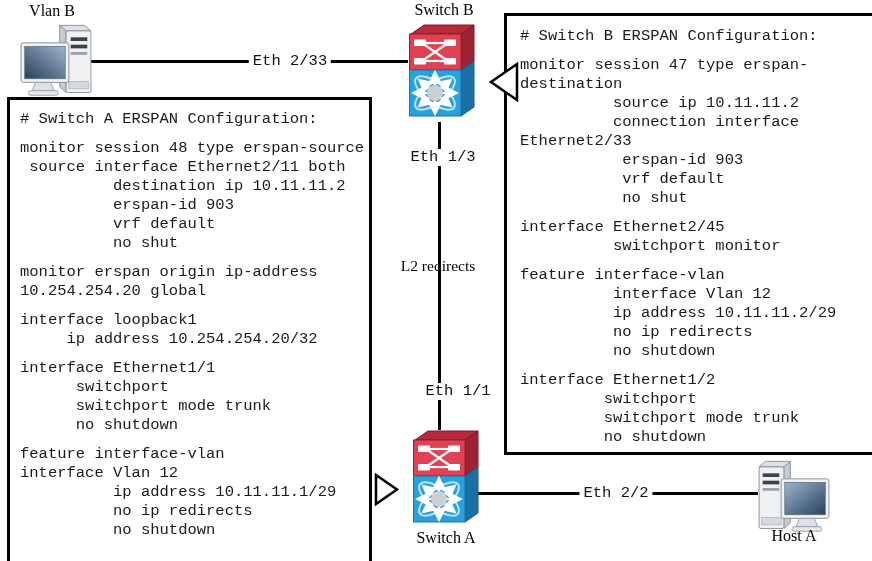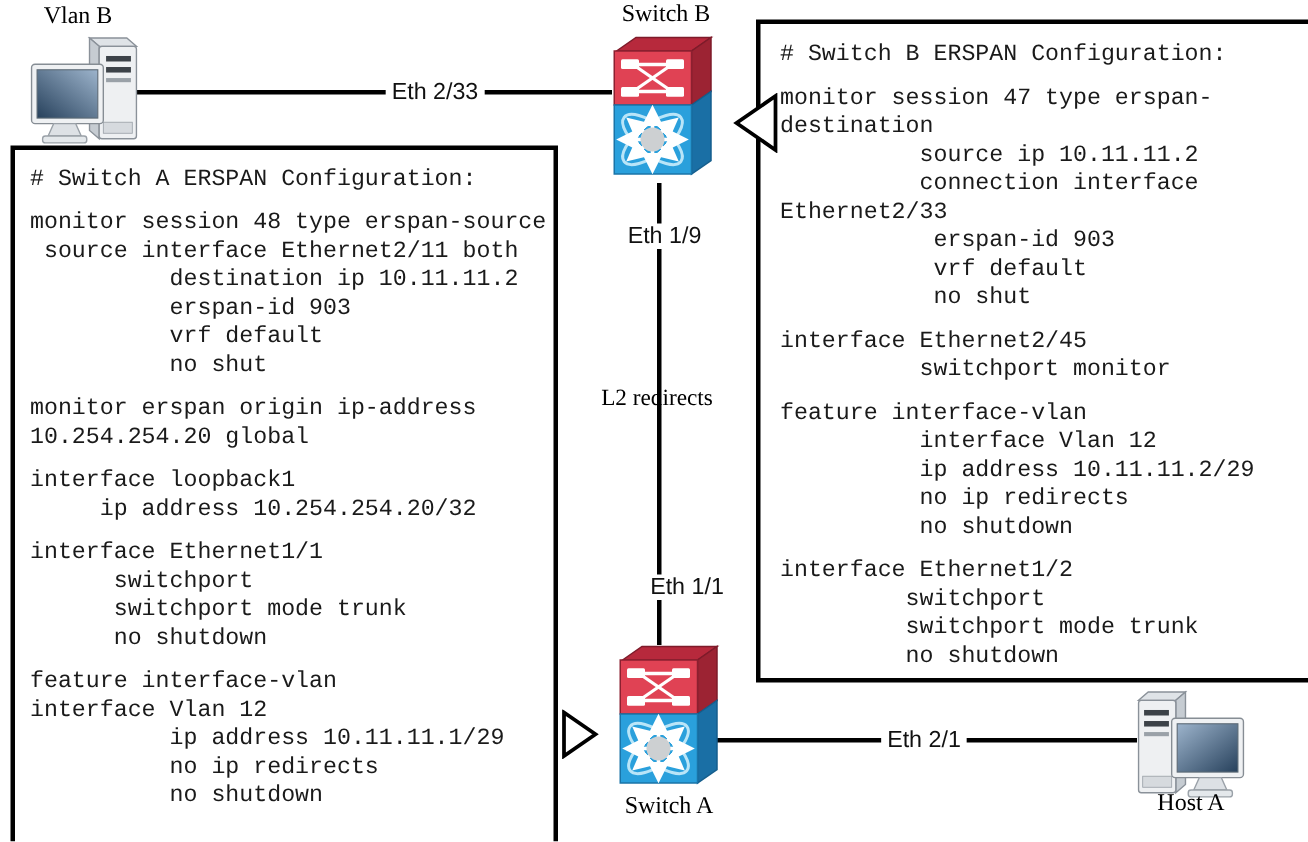--- a/index.html
+++ b/index.html
@@ -4,21 +4,21 @@
 <title>ERSPAN Topology</title>
 <style>
   html,body{margin:0;padding:0;background:#fff;}
   .stage{position:relative;width:872px;height:561px;background:#ffffff;overflow:hidden;
          font-family:"Liberation Sans",sans-serif;}
   
   .hline{position:absolute;height:3px;background:var(--line-black,#000);z-index:1;}
   .vline{position:absolute;width:3px;background:var(--line-black,#000);z-index:1;}
   
   .eth-label{position:absolute;transform:translateX(-50%);z-index:2;
-             font-family:Liberation Sans, sans-serif;
+             font-family:Liberation Mono, monospace;
              font-size:15.5px;line-height:17px;color:#111;background:#fff;
              padding:0 4px;white-space:nowrap;}
   .l2-label{position:absolute;transform:translateX(-50%);z-index:2;
             font-family:"Liberation Serif","DejaVu Serif",serif;
             font-size:15.5px;color:#000;background:transparent;white-space:nowrap;}
   
   .node-label{position:absolute;transform:translateX(-50%);z-index:3;
               font-family:"Liberation Serif","DejaVu Serif",serif;
               font-size:16px;color:#000;white-space:nowrap;}
   .node-icon{position:absolute;z-index:3;line-height:0;}
@@ -104,24 +104,24 @@
         <div class="cline">         switchport mode trunk</div>
         <div class="cline">         no shutdown</div>
       </div>
     </div>
 
   <div class="hline" style="left:84px;top:60px;width:324px;"></div>
   <div class="vline" style="left:438px;top:122px;height:308px;"></div>
   <div class="hline" style="left:478px;top:492px;width:280px;"></div>
 
   <div class="eth-label" style="left:290px;top:53px;">Eth 2/33</div>
-  <div class="eth-label" style="left:443px;top:149px;">Eth 1/9</div>
+  <div class="eth-label" style="left:443px;top:149px;">Eth 1/3</div>
   <div class="l2-label" style="left:438px;top:257px;">L2 redirects</div>
   <div class="eth-label" style="left:458px;top:383px;">Eth 1/1</div>
-  <div class="eth-label" style="left:616px;top:485px;">Eth 2/1</div>
+  <div class="eth-label" style="left:616px;top:485px;">Eth 2/2</div>
 
   <div class="node-label" style="left:52px;top:2px;">Vlan B</div>
   <div class="node-icon flip" style="left:10px;top:22px;">
     <svg width="92" height="84" viewBox="0 0 100 90">
       <defs>
         <linearGradient id="scrB" x1="0" y1="0" x2="1" y2="1">
           <stop offset="0" stop-color="#9db4cc"></stop>
             <stop offset="1" stop-color="#27415c"></stop>
         </linearGradient>
       </defs>

